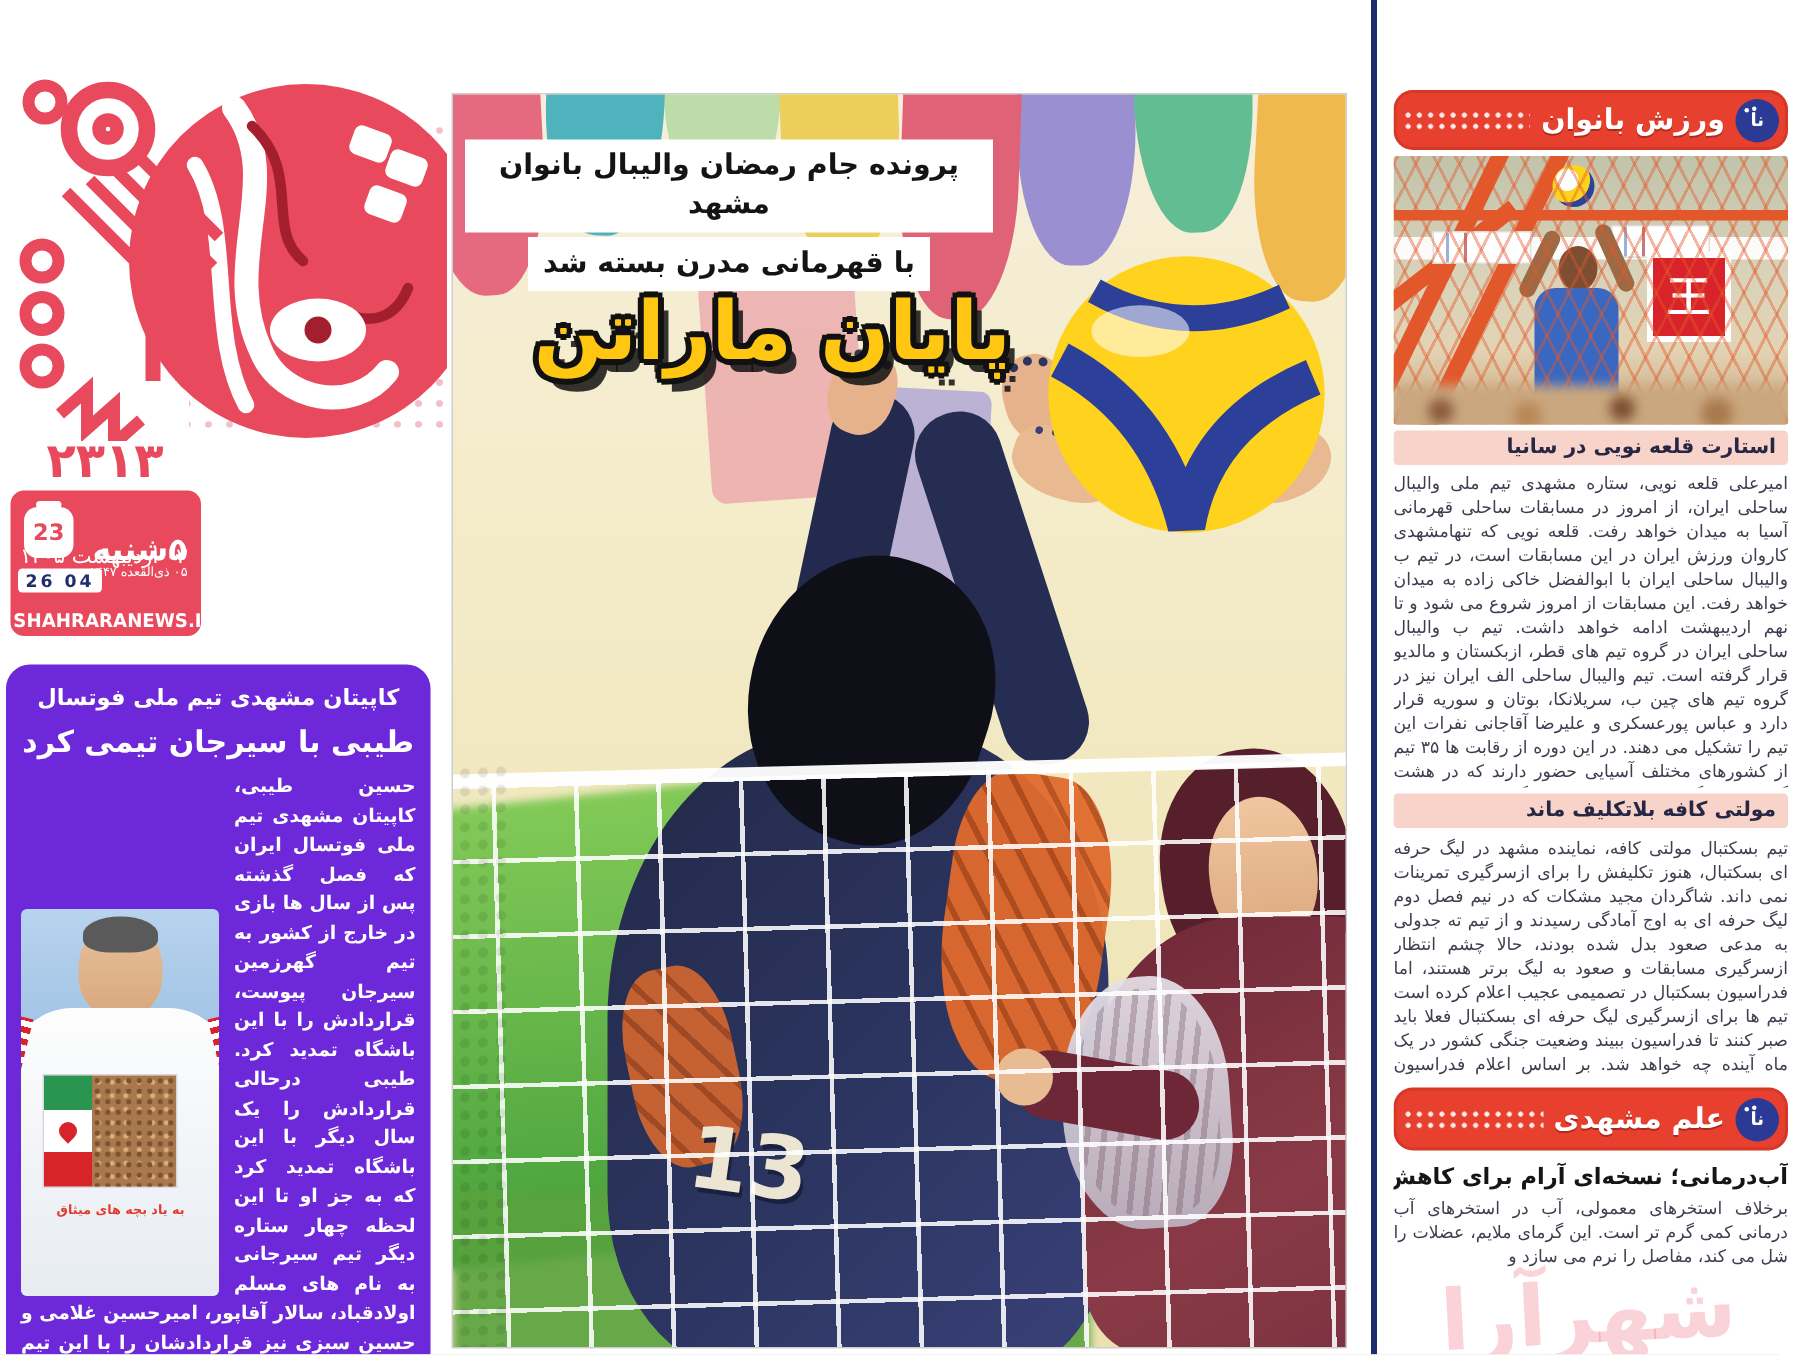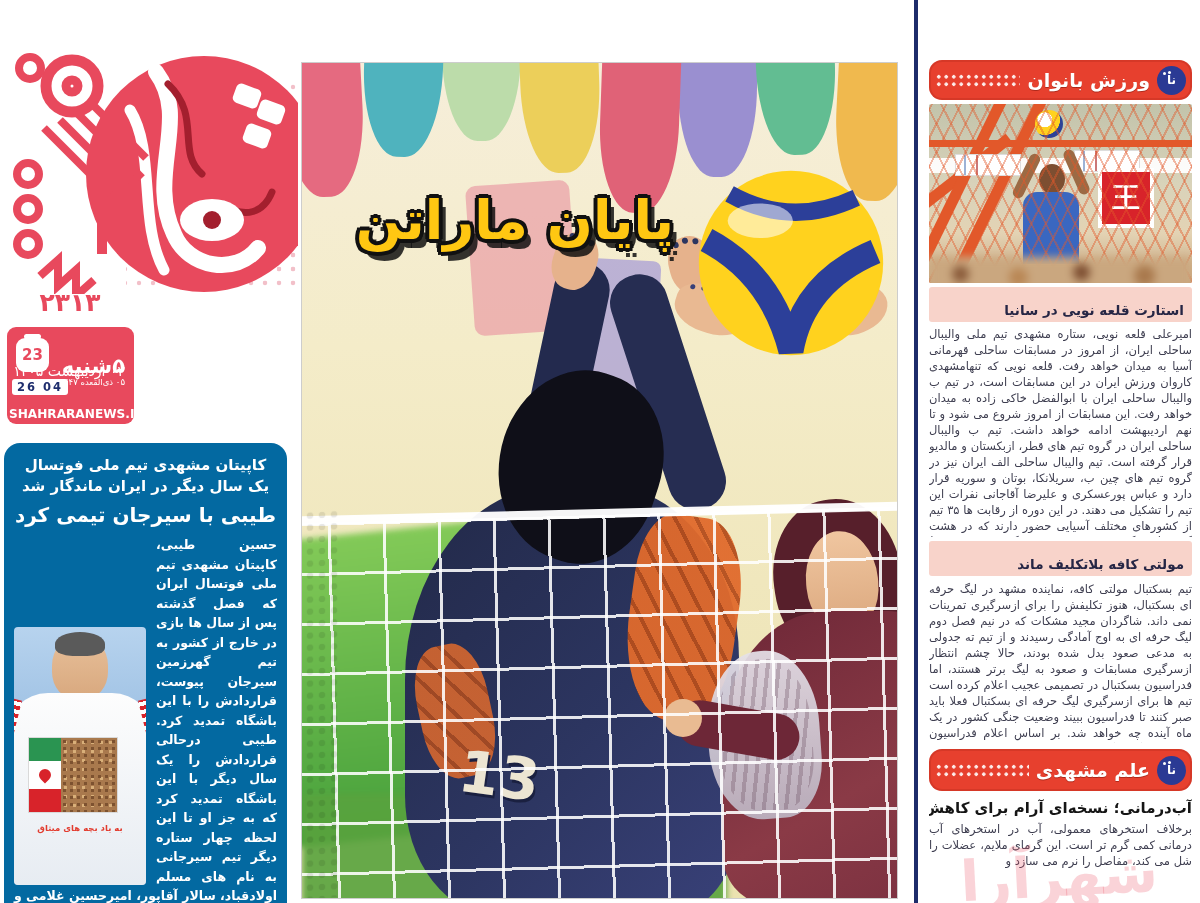--- a/index.html
+++ b/index.html
@@ -6,21 +6,21 @@
   html,body { background:#e9e9e9; }
   .page {
     position:relative; width:1200px; height:903px; margin:0 auto;
     background:#ffffff; overflow:hidden;
     font-family:"DejaVu Sans", sans-serif;
   }
   
   .logo-wrap { position:absolute; left:6px; top:24px; width:292px; height:270px; }
   .issue-number {
     position:absolute; left:4px; top:288px; width:132px; text-align:center;
-    direction:ltr; color:#e8495d; font-weight:bold; font-size:25px; letter-spacing:11px;
+    direction:ltr; color:#e8495d; font-weight:bold; font-size:32px; letter-spacing:11px;
   }
   .date-box {
     position:absolute; left:7px; top:327px; width:127px; height:97px;
     background:#e8495d; border-radius:9px; color:#fff; overflow:hidden;
   }
   .weekday { position:absolute; right:9px; top:3px; font-size:21px; font-weight:bold; direction:rtl;margin-top:24px; }
   .cal-chip {
     position:absolute; left:9px; top:11px; width:33px; height:34px;
     background:#fff; border-radius:9px; display:flex; align-items:center; justify-content:center;
     color:#e8495d; font-weight:bold; font-size:15px;
@@ -30,21 +30,21 @@
   .date-lunar { position:absolute; right:9px; top:50px; font-size:8.5px; direction:rtl; white-space:nowrap; }
   .date-numeric {
     position:absolute; left:5px; top:52px; background:#fff; color:#1f2e6e;
     font-weight:bold; font-size:11.5px; padding:1px 5px; border-radius:3px; letter-spacing:2px; direction:ltr;
   }
   .website { position:absolute; left:0; right:0; bottom:3px; text-align:center; font-size:12.5px; font-weight:bold; transform:scaleX(.97); white-space:nowrap; }
 
   
   .left-article {
     position:absolute; left:4px; top:443px; width:283px; height:460px;
-    background:#0369a1; border-radius:16px 16px 0 0; color:#fff; overflow:hidden;
+    background:#6d28d9; border-radius:16px 16px 0 0; color:#fff; overflow:hidden;
     padding:12px 10px 0; direction:rtl;
   }
   .la-kicker { text-align:center; font-size:15px; font-weight:bold; line-height:21px; }
   .la-headline { text-align:center; font-size:20px; font-weight:bold; margin:6px 0 8px; letter-spacing:-.5px; }
   .la-body { font-size:12.5px; line-height:19.5px; font-weight:bold; text-align:justify; text-align-last:center; }
   .man-photo {
     float:left; width:132px; height:258px; margin:92px 10px 0 0;
     position:relative; border-radius:4px; overflow:hidden;
     background:linear-gradient(180deg,#b7d3ee,#8fb6dd 60%,#7ea8d2);
   }
@@ -160,21 +160,21 @@
   .pl-shirt { position:absolute; left:94px; top:88px; width:56px; height:72px; background:#3a67c0; border-radius:14px 14px 0 0; }
   .pl-head { position:absolute; left:110px; top:60px; width:26px; height:30px; background:#7d4e31; border-radius:50%; }
   .pl-arm { position:absolute; width:11px; height:48px; background:#9c6a44; border-radius:6px; }
   .a1{ left:92px; top:48px; transform:rotate(26deg);} .a2{ left:142px; top:44px; transform:rotate(-24deg);}
   .p1-crowd { position:absolute; bottom:-8px; left:0; right:0; height:34px; filter:blur(4px);
     background:radial-gradient(circle at 12% 50%, #8a5b3a 8px, transparent 9px),
                radial-gradient(circle at 34% 60%, #b98755 9px, transparent 10px),
                radial-gradient(circle at 58% 45%, #7d4e31 8px, transparent 9px),
                radial-gradient(circle at 82% 55%, #a9794d 10px, transparent 11px), #caa77f; }
 
-  .strip { margin-top:4px; background:#f8d3ca; border-radius:3px; padding:15px 8px 4px; direction:rtl; }
+  .strip { margin-top:4px; background:#f8d3ca; border-radius:3px; padding:3px 8px 4px; direction:rtl; }
   .strip h3 { color:#262645; font-size:13.5px; font-weight:bold; }
   .rc-body { margin-top:4px; direction:rtl; text-align:justify; color:#3e3e50; font-size:11.5px; line-height:16px; overflow:hidden; }
   .h211 { height:211px; } .h162 { height:162px; margin-top:5px; }
   .sci-title { margin-top:8px; direction:rtl; color:#151515; font-size:15px; font-weight:bold; white-space:nowrap; letter-spacing:-.3px; }
   .sci-body { margin-top:6px; }
   .watermark { position:absolute; left:0px; bottom:-6px; width:260px; text-align:center; color:rgba(233,70,90,.24);
     font-size:56px; font-weight:bold; transform:rotate(-3deg); pointer-events:none; direction:rtl; z-index:3; }
 </style>
 </head>
 <body>
@@ -233,21 +233,20 @@
     </div>
     <div class="date-solar">۰۳ اردیبهشت ۱۴۰۵</div>
     <div class="date-lunar">۰۵ ذی‌القعده ۱۴۴۷</div>
     <div class="date-numeric">26 04</div>
     <div class="website">SHAHRARANEWS.IR</div>
   </div>
 
   <article class="left-article">
     <div class="la-kicker">
       <span>کاپیتان مشهدی تیم ملی فوتسال</span><br>
-      <span>یک سال دیگر در ایران ماندگار شد</span>
     </div>
     <h2 class="la-headline">طیبی با سیرجان تیمی کرد</h2>
     <div class="la-body">
       <figure class="man-photo">
         <div class="mh-head"></div>
         <div class="mh-shirt">
           <div class="mh-print">
             <div class="mh-crowd"></div>
             <div class="mh-flag">
               <i class="f-g"></i>
@@ -312,20 +311,24 @@
         <path d="M6,38 Q40,56 50,96 Q56,60 94,44" fill="none" stroke="#2c3f99" stroke-width="13"></path>
         <path d="M18,14 Q50,32 84,16" fill="none" stroke="#2c3f99" stroke-width="9"></path>
         <ellipse cx="34" cy="28" rx="17" ry="9" fill="rgba(255,255,255,.55)"></ellipse>
       </svg>
     </div>
 
     <div class="net-grid"></div>
     <div class="net-tape"></div>
     <div class="net-left"></div>
 
+    <div class="mp-subtitle">
+      <span class="chip">پرونده جام رمضان والیبال بانوان مشهد</span><br>
+      <span class="chip">با قهرمانی مدرن بسته شد</span>
+    </div>
     <div class="mp-headline">
       <div>پایان ماراتن</div>
     </div>
   </section>
 
   <div class="vsep"></div>
 
   <aside class="right-col">
 
     <div class="banner">

